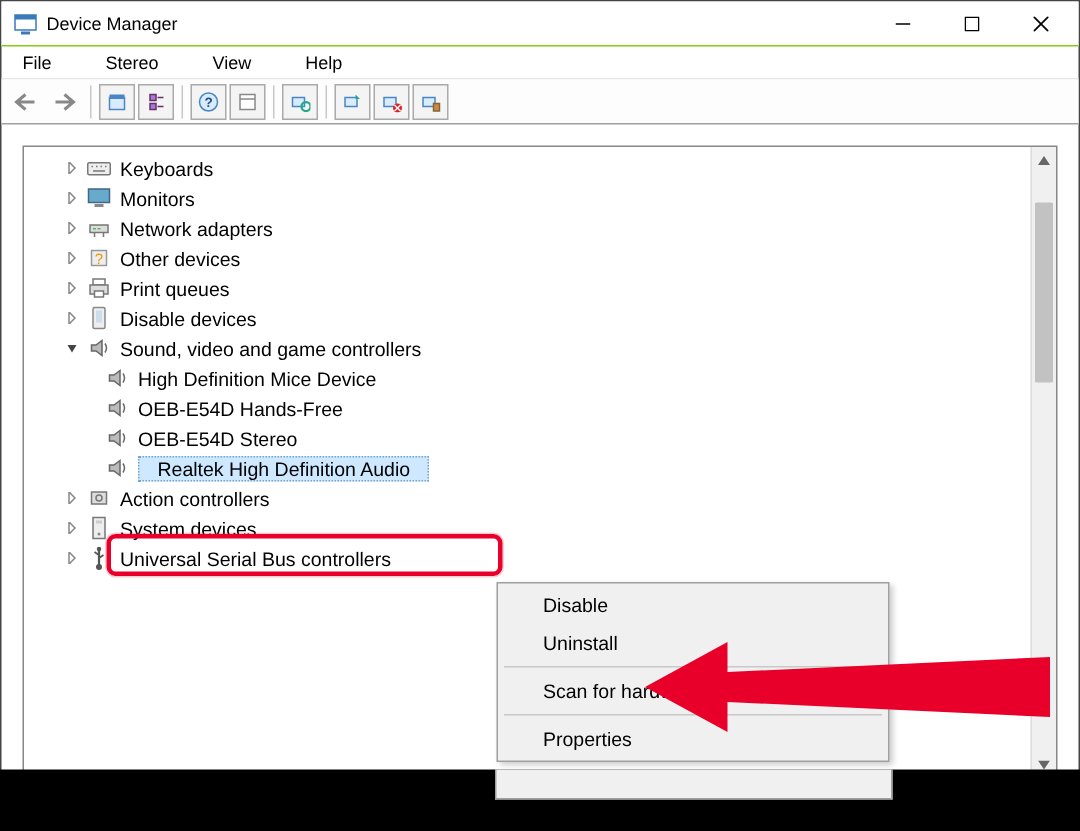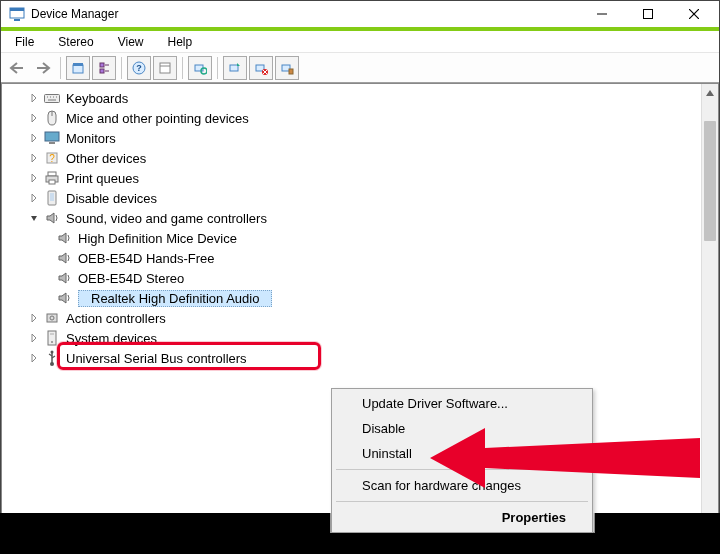--- a/index.html
+++ b/index.html
@@ -1,38 +1,38 @@
 <!DOCTYPE html>
 <html><head>
 <meta charset="utf-8">
 <style>
   * { box-sizing: border-box; margin: 0; padding: 0; }
   body { font-family: "Segoe UI", Tahoma, sans-serif; font-size: 12px; background: #fff; width: 720px; height: 554px; overflow: hidden; position: relative; }
   .window { width: 720px; height: 554px; border: 1px solid #444; display: flex; flex-direction: column; background: #fff; }
   
   
-  .titlebar { height: 30px; display: flex; align-items: center; padding: 0 2px 0 8px; border-bottom: 4px solid #84cc16; background:#fff;}
+  .titlebar { height: 30px; display: flex; align-items: center; padding: 0 2px 0 8px; border-bottom: 1px solid #84cc16; background:#fff;}
   .titlebar .icon-app { width: 16px; height: 16px; margin-right: 6px; display:inline-flex; align-items:center; justify-content:center;}
   .titlebar .title { flex: 1; font-size: 12px; }
   .winbtns { display: flex; }
   .winbtn { width: 46px; height: 30px; display: flex; align-items: center; justify-content: center; }
   .winbtn svg { width: 10px; height: 10px; }
   
   
-  .menubar { height: 22px; display: flex; align-items: center; padding: 0 6px; gap: 8px; border-bottom: 1px solid #e6e6e6;}
+  .menubar { height: 22px; display: flex; align-items: center; padding: 0 6px; gap: 20px; border-bottom: 1px solid #e6e6e6;}
   .menubar .menuitem { padding: 2px 8px; font-size: 12px; }
   
   
   .toolbar { height: 30px; display: flex; align-items: center; padding: 0 4px; gap: 2px; border-bottom: 1px solid #a0a0a0; background:#fdfdfd;}
   .tbtn { width: 24px; height: 24px; border: 1px solid transparent; display: flex; align-items: center; justify-content: center; }
   .tbtn.box { border:1px solid #aaa; background:#f4f4f4;}
   .tsep { width: 1px; height: 22px; background: #c8c8c8; margin: 0 3px; }
   
   
-  .treewrap { flex: 1; position: relative; border:1px solid #888; margin: 0; background:#fff; display:flex;}
+  .treewrap { flex: 1; position: relative; border:1px solid #888; margin: 14px; background:#fff; display:flex;}
   .tree { flex:1; padding: 4px 0 4px 8px; font-size: 13px; overflow:hidden;}
   .node { display: flex; align-items: center; height: 20px; white-space: nowrap; }
   .indent0 { padding-left: 18px; }
   .indent1 { padding-left: 46px; }
   .chev { width: 12px; height: 12px; margin-right: 4px; display:inline-flex; align-items:center; justify-content:center;}
   .devicon { width: 16px; height: 16px; margin-right: 6px; display:inline-flex; align-items:center; justify-content:center; color:#555;}
   .node .label { }
   .selected .label { background: #cde8ff; border: 1px dotted #7aa3c8; padding: 0 12px; }
   
   .highlight-box { position: absolute; border: 3px solid #e8002a; border-radius: 6px; pointer-events: none; box-shadow: 0 0 0 1px rgba(232,0,42,.2);}
@@ -45,21 +45,21 @@
   
   
   .statusbar { height: 20px; border-top:1px solid #a0a0a0; background:#f0f0f0; display:flex;}
   .statusbar .sep { border-left:1px solid #c0c0c0; height:100%; }
   .statusbar .cell { width:55px;}
   
   
   .ctxmenu { position: absolute; background: #f0f0f0; border: 1px solid #a0a0a0; box-shadow: 2px 2px 4px rgba(0,0,0,.2); padding: 2px; font-size: 13px;}
   .ctxitem { padding: 5px 24px 5px 28px; white-space:nowrap;}
   .ctxsep { height: 1px; background: #c8c8c8; margin: 3px 2px; }
-  .ctxitem.bold { font-weight: bold; text-align: right; }
+  .ctxitem.bold { font-weight: normal; }
   
   
   .arrow { position: absolute; pointer-events: none; }
   
   .blackbar { position:absolute; left:0; right:0; bottom:0; height:41px; background:#000;}
   .blackbar-notch { position:absolute; top:0; height:20px; background:#f0f0f0; border:1px solid #a0a0a0; border-top:none;}
 </style>
 </head>
 <body>
 
@@ -185,50 +185,53 @@
               <line x1="3" y1="5" x2="4" y2="5" stroke="#777"></line>
               <line x1="6" y1="5" x2="7" y2="5" stroke="#777"></line>
               <line x1="9" y1="5" x2="10" y2="5" stroke="#777"></line>
               <line x1="12" y1="5" x2="13" y2="5" stroke="#777"></line>
               <line x1="4" y1="8" x2="12" y2="8" stroke="#777"></line>
             </svg>
           </span>
         <span class="label">Keyboards</span>
       </div>
 
-      <div class="node indent0">
-        <span class="chev">
-            <svg width="8" height="8" viewBox="0 0 8 8">
-              <path d="M2 0 L6 4 L2 8 Z" fill="none" stroke="#888"></path>
-            </svg>
-          </span>
-        <span class="devicon">
-            <svg width="12" height="16" viewBox="0 0 12 16">
-              <path d="M2 5 Q2 1 6 1 Q10 1 10 5 L10 10 Q10 15 6 15 Q2 15 2 10 Z" fill="#eee" stroke="#777"></path>
-              <line x1="6" y1="1" x2="6" y2="6" stroke="#777"></line>
-            </svg>
-          </span>
-        <span class="label">Mice and other pointing devices</span>
-      </div>
 
       <div class="node indent0">
         <span class="chev">
             <svg width="8" height="8" viewBox="0 0 8 8">
               <path d="M2 0 L6 4 L2 8 Z" fill="none" stroke="#888"></path>
             </svg>
           </span>
         <span class="devicon">
             <svg width="16" height="14" viewBox="0 0 16 14">
               <rect x="1" y="1" width="14" height="9" fill="#6ac" stroke="#468"></rect>
               <rect x="5" y="11" width="6" height="2" fill="#888"></rect>
             </svg>
           </span>
         <span class="label">Monitors</span>
       </div>
 
+      <div class="node indent0">
+        <span class="chev">
+            <svg width="8" height="8" viewBox="0 0 8 8">
+              <path d="M2 0 L6 4 L2 8 Z" fill="none" stroke="#888"></path>
+            </svg>
+          </span>
+        <span class="devicon">
+            <svg width="16" height="14" viewBox="0 0 16 14">
+              <rect x="2" y="5" width="12" height="5" fill="#ddd" stroke="#777"></rect>
+              <line x1="5" y1="10" x2="5" y2="13" stroke="#777"></line>
+              <line x1="11" y1="10" x2="11" y2="13" stroke="#777"></line>
+              <rect x="4" y="7" width="2" height="1" fill="#5b5"></rect>
+              <rect x="7" y="7" width="2" height="1" fill="#5b5"></rect>
+            </svg>
+          </span>
+        <span class="label">Network adapters</span>
+      </div>
 
       <div class="node indent0">
         <span class="chev">
             <svg width="8" height="8" viewBox="0 0 8 8">
               <path d="M2 0 L6 4 L2 8 Z" fill="none" stroke="#888"></path>
             </svg>
           </span>
         <span class="devicon">
             <svg width="14" height="14" viewBox="0 0 14 14">
               <rect x="2" y="2" width="10" height="10" fill="#eee" stroke="#999"></rect>
@@ -400,21 +403,20 @@
     <div class="sep"></div>
       <div class="cell"></div>
   </div>
 </div>
 
 <div class="blackbar">
   <div class="blackbar-notch" style="left:330px; width:265px;"></div>
 </div>
 
 <div class="ctxmenu" style="left:331px; top:388px; width:262px;">
-  <div class="ctxitem">Update Driver Software...</div>
   <div class="ctxitem">Disable</div>
   <div class="ctxitem">Uninstall</div>
   <div class="ctxsep"></div>
   <div class="ctxitem">Scan for hardware changes</div>
   <div class="ctxsep"></div>
   <div class="ctxitem bold">Properties</div>
 </div>
 
 <svg class="arrow" style="left:425px; top:418px;" width="280" height="80" viewBox="0 0 280 80">
   <path d="M275 20 L60 30 L60 10 L5 40 L60 70 L60 50 L275 60 Z" fill="#e8002a"></path>

